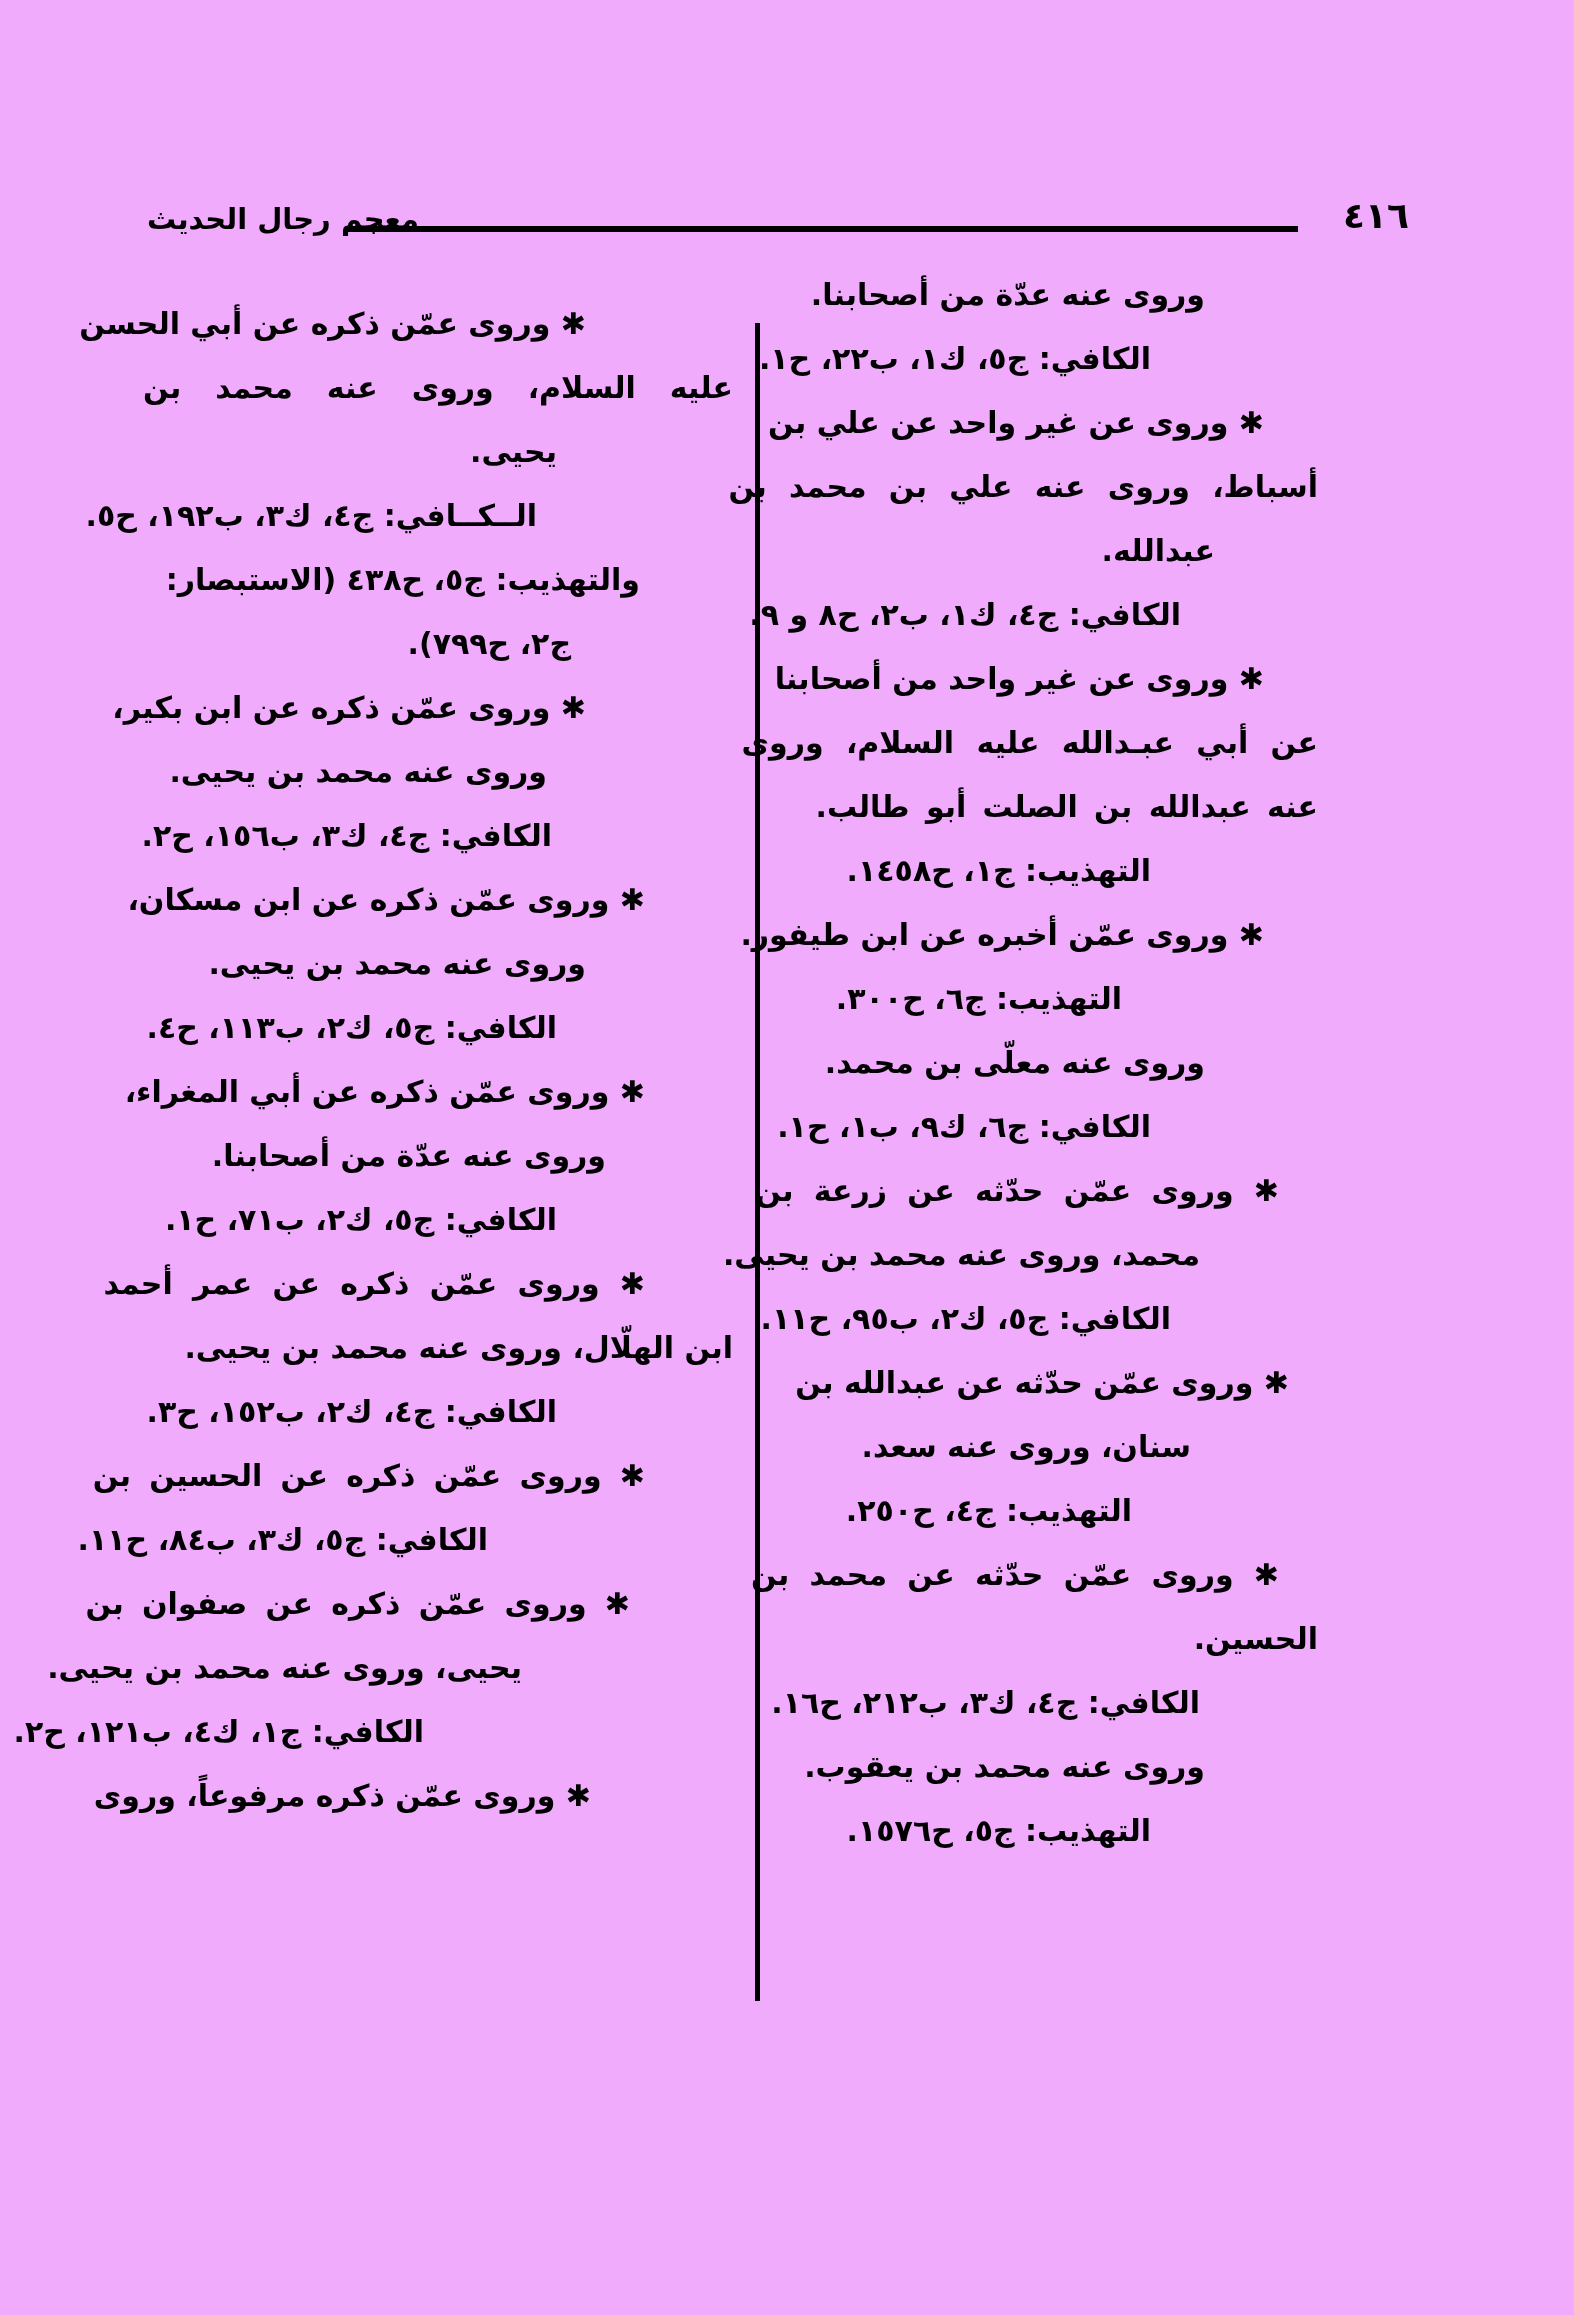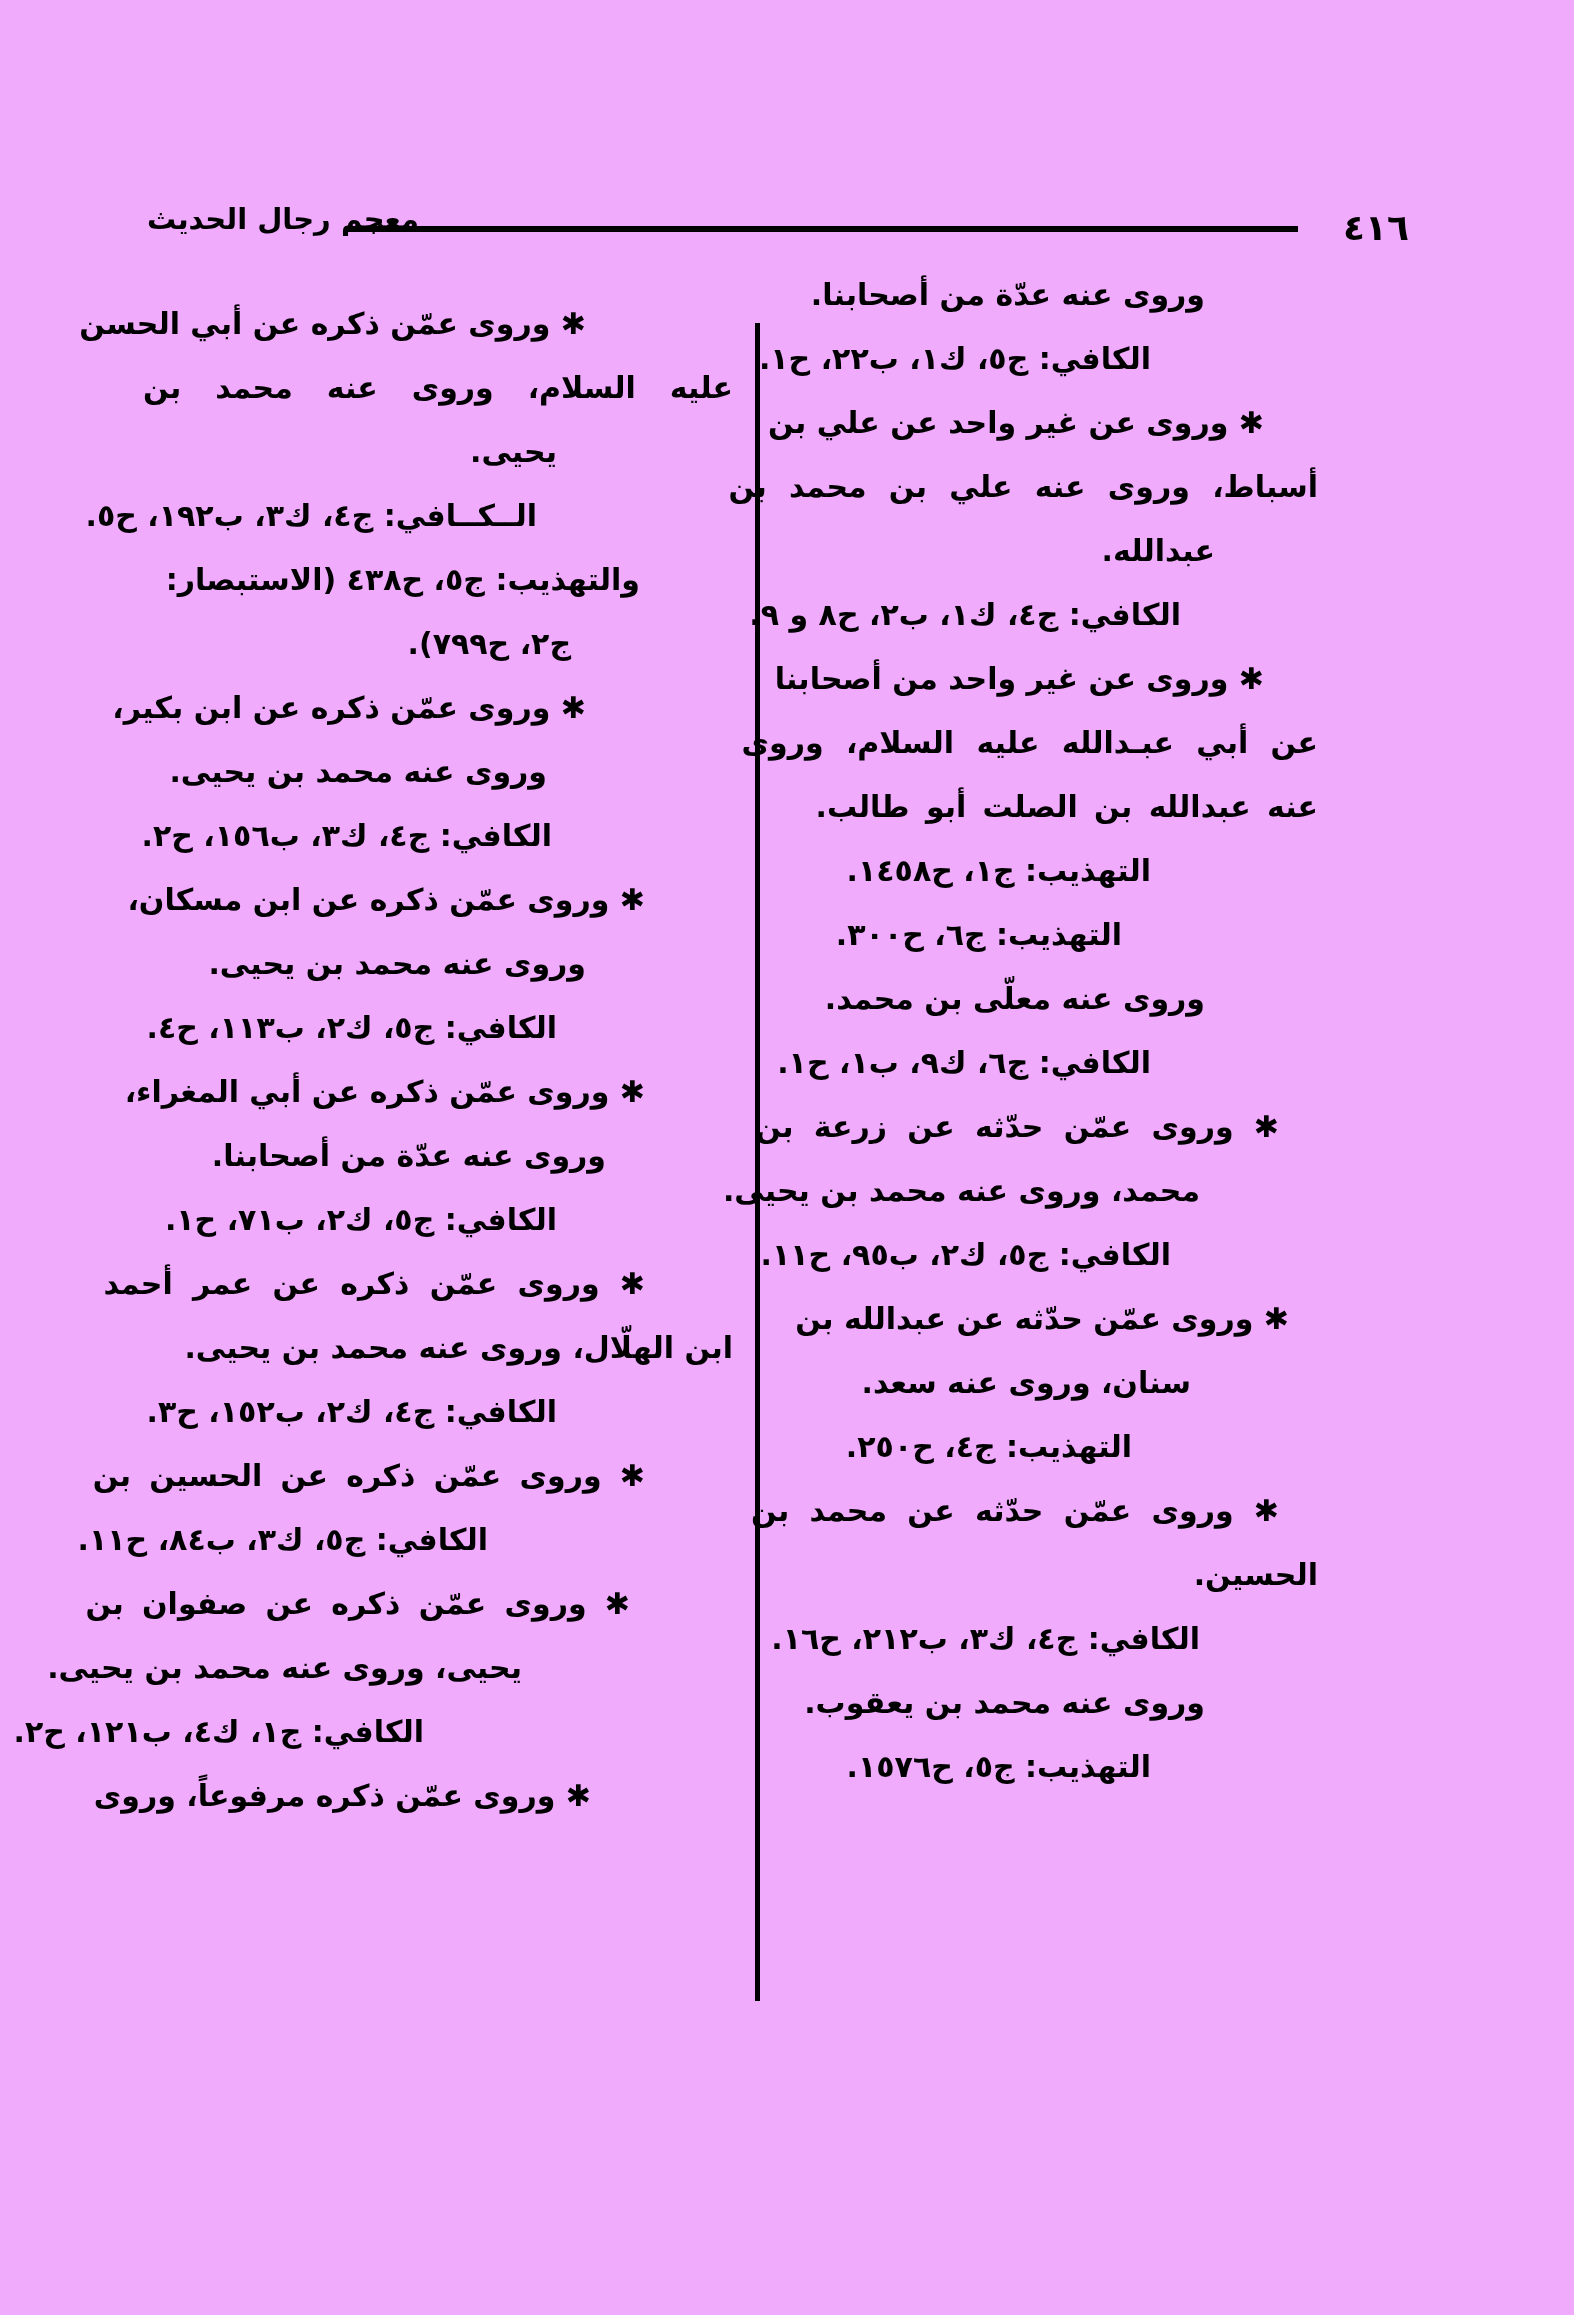--- a/index.html
+++ b/index.html
@@ -17,21 +17,21 @@
     position:absolute;left:147px;top:200px;
     font-size:29px;line-height:39px;
     direction:rtl;
     letter-spacing:0.5px;
   }
   .header-rule{
     position:absolute;left:345px;top:226px;
     width:953px;height:5.9px;background:#000;
   }
   .page-number{
-    position:absolute;left:1343px;top:206px;
+    position:absolute;left:1343px;top:194px;
     font-size:36px;line-height:43px;
     direction:rtl;
   }
   .column-divider{
     position:absolute;left:755px;top:323px;
     width:4.9px;height:1678px;background:#000;
   }
   .col{position:absolute;}
   .col-right{left:796px;top:263px;width:522px;}
   .col-left{left:138px;top:292px;width:595px;}
@@ -61,20 +61,21 @@
       <div class="line continuation-end" style="padding-right: 113px;">وروى عنه عدّة من أصحابنا.</div>
       <div class="line citation" style="padding-right: 167px;">الكافي: ج٥، ك١، ب٢٢، ح١.</div>
       <div class="line entry-start" style="padding-right: 54px;">✱ وروى عن غير واحد عن علي بن</div>
       <div class="line continuation" style="word-spacing: 11.8px;">أسباط، وروى عنه علي بن محمد بن</div>
       <div class="line continuation-end" style="padding-right: 103px;">عبدالله.</div>
       <div class="line citation" style="padding-right: 137px;">الكافي: ج٤، ك١، ب٢، ح٨ و ٩.</div>
       <div class="line entry-start" style="padding-right: 54px;">✱ وروى عن غير واحد من أصحابنا</div>
       <div class="line continuation" style="word-spacing: 11.8px;">عن أبي عبـدالله عليه السلام، وروى</div>
       <div class="line continuation" style="word-spacing: 5.9px;">عنه عبدالله بن الصلت أبو طالب.</div>
       <div class="line citation" style="padding-right: 167px;">التهذيب: ج١، ح١٤٥٨.</div>
+      <div class="line entry-start" style="padding-right: 54px;">✱ وروى عمّن أخبره عن ابن طيفور.</div>
       <div class="line citation" style="padding-right: 196px;">التهذيب: ج٦، ح٣٠٠.</div>
       <div class="line continuation-end" style="padding-right: 113px;">وروى عنه معلّى بن محمد.</div>
       <div class="line citation" style="padding-right: 167px;">الكافي: ج٦، ك٩، ب١، ح١.</div>
       <div class="line entry-start" style="padding-right: 39px; word-spacing: 9.8px;">✱ وروى عمّن حدّثه عن زرعة بن</div>
       <div class="line continuation-end" style="padding-right: 118px;">محمد، وروى عنه محمد بن يحيى.</div>
       <div class="line citation" style="padding-right: 147px;">الكافي: ج٥، ك٢، ب٩٥، ح١١.</div>
       <div class="line entry-start" style="padding-right: 29px; margin-left: 24px;">✱ وروى عمّن حدّثه عن عبدالله بن</div>
       <div class="line continuation-end" style="padding-right: 127px;">سنان، وروى عنه سعد.</div>
       <div class="line citation" style="padding-right: 186px;">التهذيب: ج٤، ح٢٥٠.</div>
       <div class="line entry-start" style="padding-right: 39px; word-spacing: 9.8px;">✱ وروى عمّن حدّثه عن محمد بن</div>

